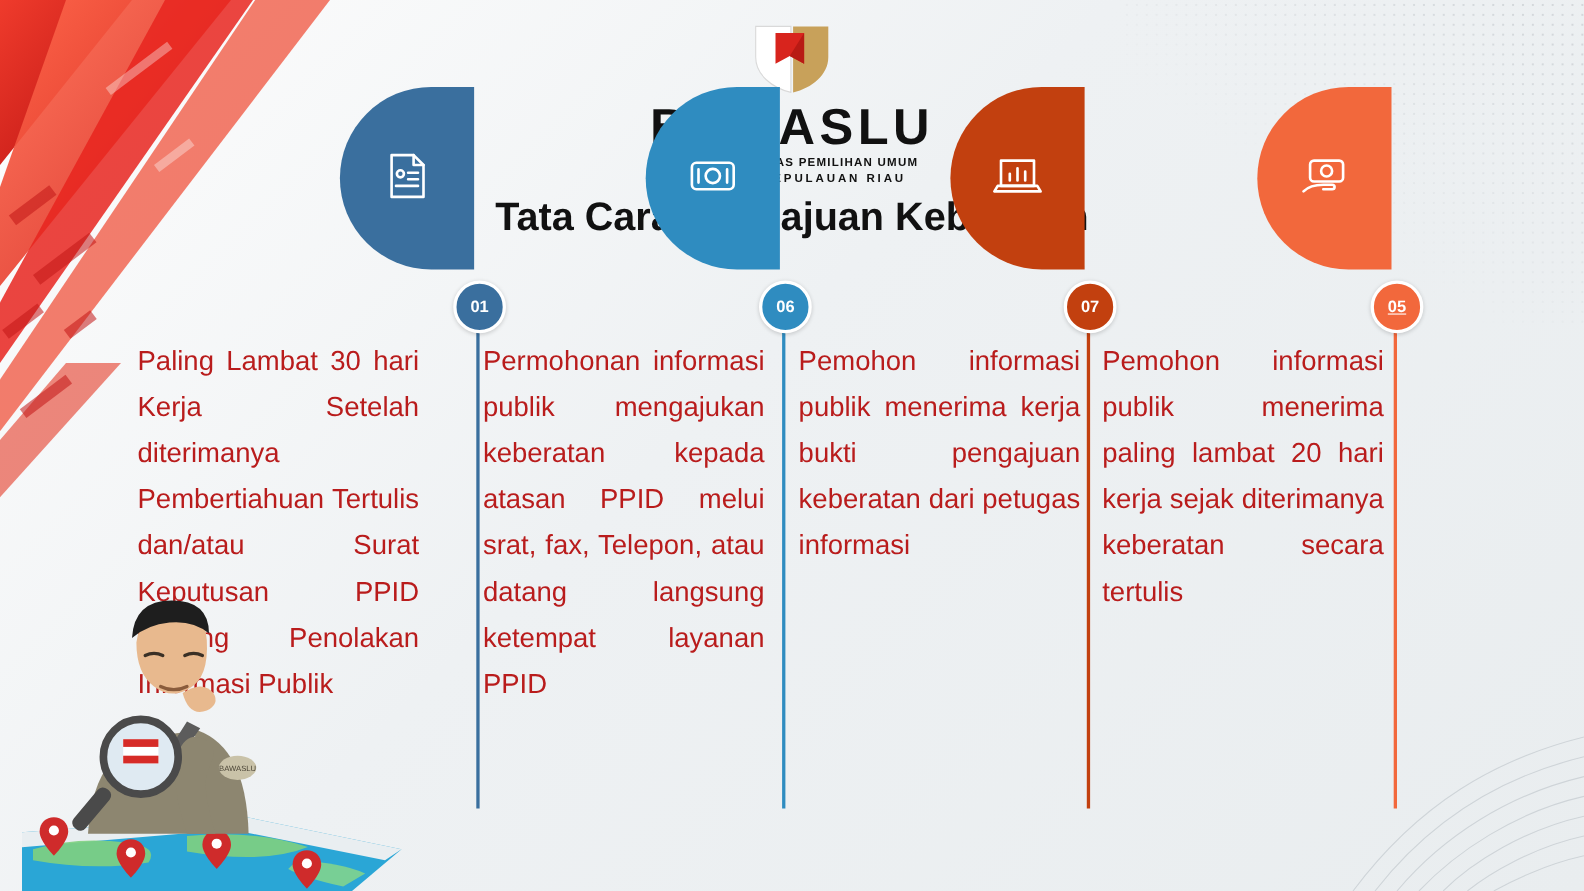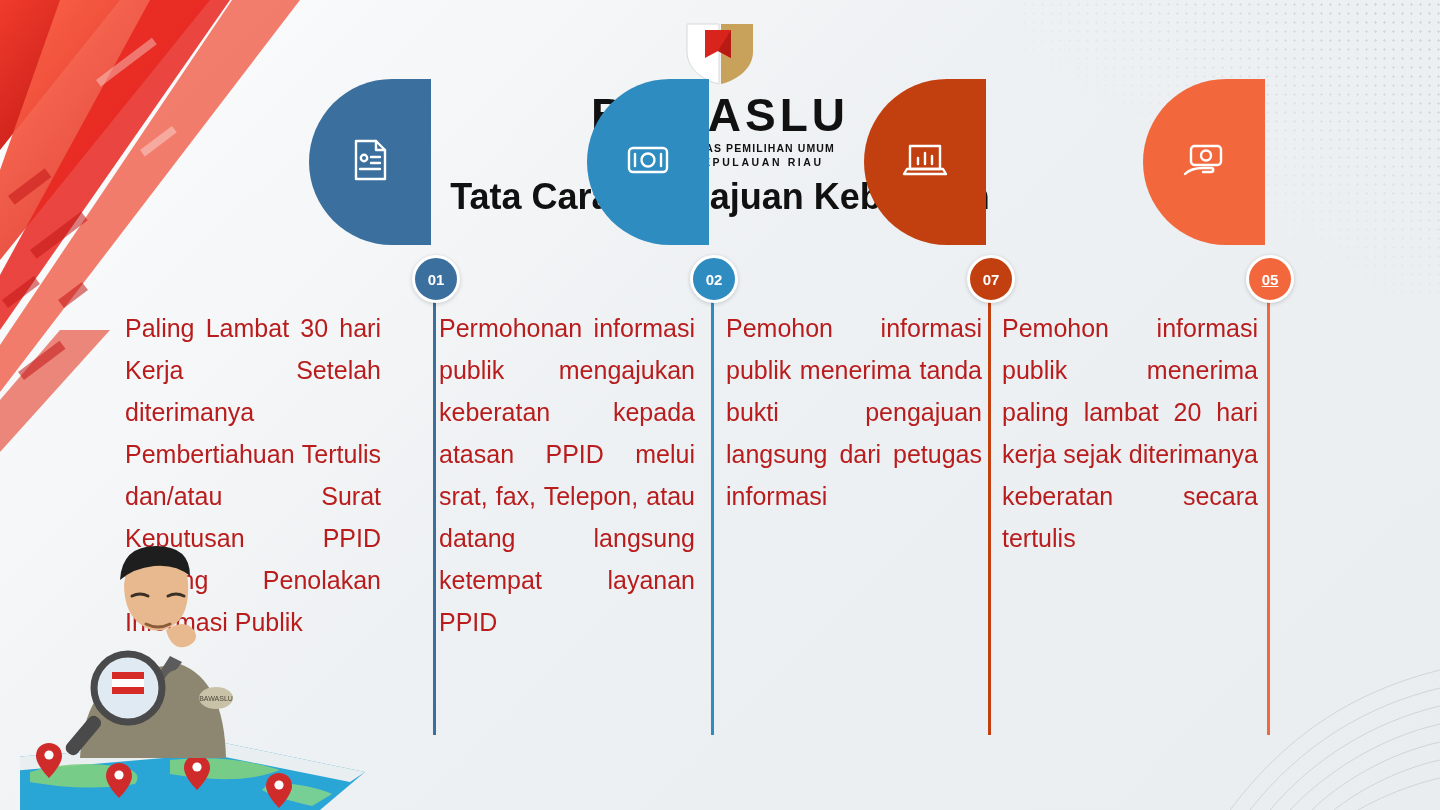--- a/index.html
+++ b/index.html
@@ -152,37 +152,37 @@
           <path d="M33 8 v9 h9"></path>
           <circle cx="21" cy="25" r="3.2"></circle>
           <path d="M28 24 h9 M28 30 h9 M17 36 h20"></path>
         </svg>
       </span>
     </div>
   </div>
 
   <div class="step" style="left:695px;">
     <div class="vline" style="background:#2f8cc0;"></div>
-    <div class="badge" style="background:#2f8cc0;">02</div>
+    <div class="badge" style="background:#2f8cc0;">06</div>
     <div class="body" style="left:-272px;">Permohonan informasi publik mengajukan keberatan kepada atasan PPID melui srat, fax, Telepon, atau datang langsung ketempat layanan PPID</div>
     <div class="blob" style="background:#2f8cc0;left:-124px;">
       <span>
         <svg viewBox="0 0 54 54" fill="none" stroke="#fff" stroke-width="2.4" stroke-linecap="round" stroke-linejoin="round">
           <rect x="8" y="15" width="38" height="24" rx="4"></rect>
           <circle cx="27" cy="27" r="6.5"></circle>
           <path d="M14 21 v12 M40 21 v12"></path>
         </svg>
       </span>
     </div>
   </div>
 
   <div class="step" style="left:972px;">
     <div class="vline" style="background:#c2400f;"></div>
     <div class="badge" style="background:#c2400f;">07</div>
-    <div class="body" style="left:-262px;">Pemohon informasi publik menerima tanda bukti pengajuan langsung dari petugas informasi</div>
+    <div class="body" style="left:-262px;">Pemohon informasi publik menerima kerja bukti pengajuan keberatan dari petugas informasi</div>
     <div class="blob" style="background:#c2400f;left:-124px;">
       <span>
         <svg viewBox="0 0 54 54" fill="none" stroke="#fff" stroke-width="2.4" stroke-linecap="round" stroke-linejoin="round">
           <path d="M12 13 h30 v23 h-30 z"></path>
           <path d="M6 41 h42 l-3 -5 h-36 z"></path>
           <path d="M20 31 v-6 M27 31 v-11 M34 31 v-8"></path>
         </svg>
       </span>
     </div>
   </div>

